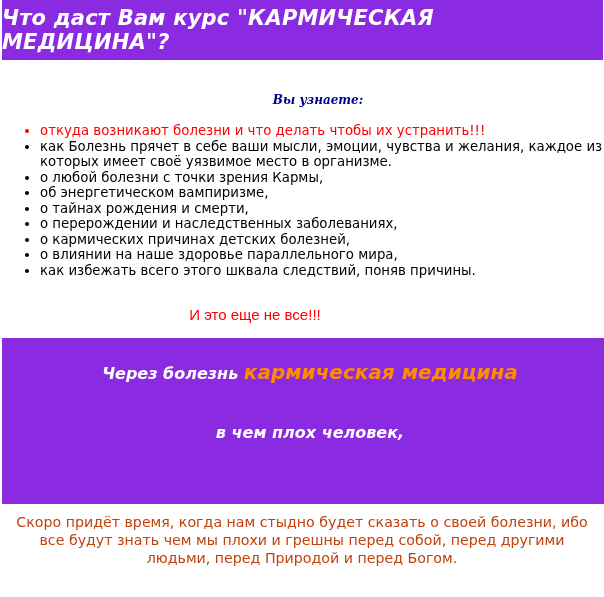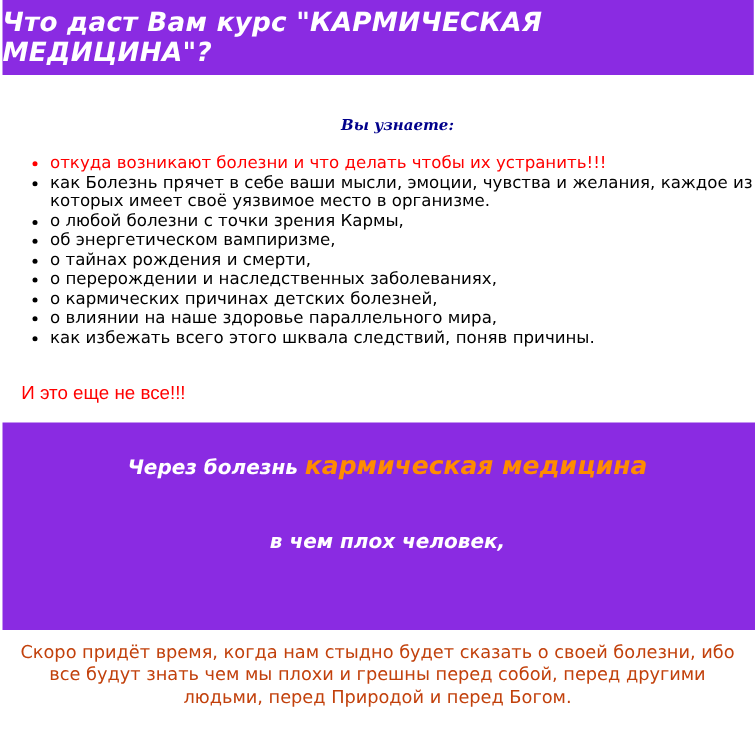--- a/index.html
+++ b/index.html
@@ -3,21 +3,21 @@
   <meta charset="utf-8">
   <style>
     html, body { margin: 0; padding: 0; background: #ffffff; }
     body { width: 604px; height: 597px; position: relative; overflow: hidden; font-family: "DejaVu Sans", sans-serif; }
     .top-banner { position: absolute; left: 2px; top: 0; width: 601px; height: 60px; background: #8a2be2; display: flex; align-items: center; justify-content: center; }
     .top-banner h1 { margin: 0; color: #ffffff; font-family: "DejaVu Sans", sans-serif; font-weight: bold; font-style: italic; font-size: 21px; letter-spacing: 0.2px; }
     .subtitle { position: absolute; left: 16px; top: 93px; width: 604px; text-align: center; color: #00008b; font-family: "DejaVu Serif", serif; font-style: italic; font-weight: bold; font-size: 12px; }
     .list { position: absolute; left: 22px; top: 123px; margin: 0; padding: 0 0 0 18px; list-style: disc; font-family: "DejaVu Sans", sans-serif; font-size: 13.3px; line-height: 15.5px; color: #000; width: 570px; }
     .list li { margin: 0; padding: 0; }
     .list li.red { color: #ff0000; }
-    .not-all { position: absolute; left: 17px; top: 306px; width: 498px; color: #ff0000; font-family: "Liberation Sans", sans-serif; font-size: 15px; }
+    .not-all { position: absolute; left: 6px; top: 306px; width: 498px; text-align: center; color: #ff0000; font-family: "Liberation Sans", sans-serif; font-size: 15px; }
     .purple-box { position: absolute; left: 2px; top: 338px; width: 600px; height: 166px; background: #8a2be2; color: #fff; text-align: center; font-family: "DejaVu Sans", sans-serif; font-weight: bold; font-style: italic; padding-left: 16px; }
     .pb-line1 { position: absolute; left: 0; width: 100%; top: 22px; font-size: 16px; }
     .pb-line1 .orange { color: #ff8c00; font-size: 20px; }
     .pb-line2 { position: absolute; left: 0; width: 100%; top: 47px; font-size: 16px; }
     .pb-line3 { position: absolute; left: 0; width: 100%; top: 85px; font-size: 16px; }
     .pb-line4 { position: absolute; left: 30px; width: 540px; top: 119px; font-size: 16px; line-height: 23px; }
     .closing { position: absolute; left: 10px; width: 584px; top: 513px; text-align: center; color: #c2410c; font-family: "DejaVu Sans", sans-serif; font-size: 14.2px; line-height: 18px; }
   </style>
 </head>
 <body>

